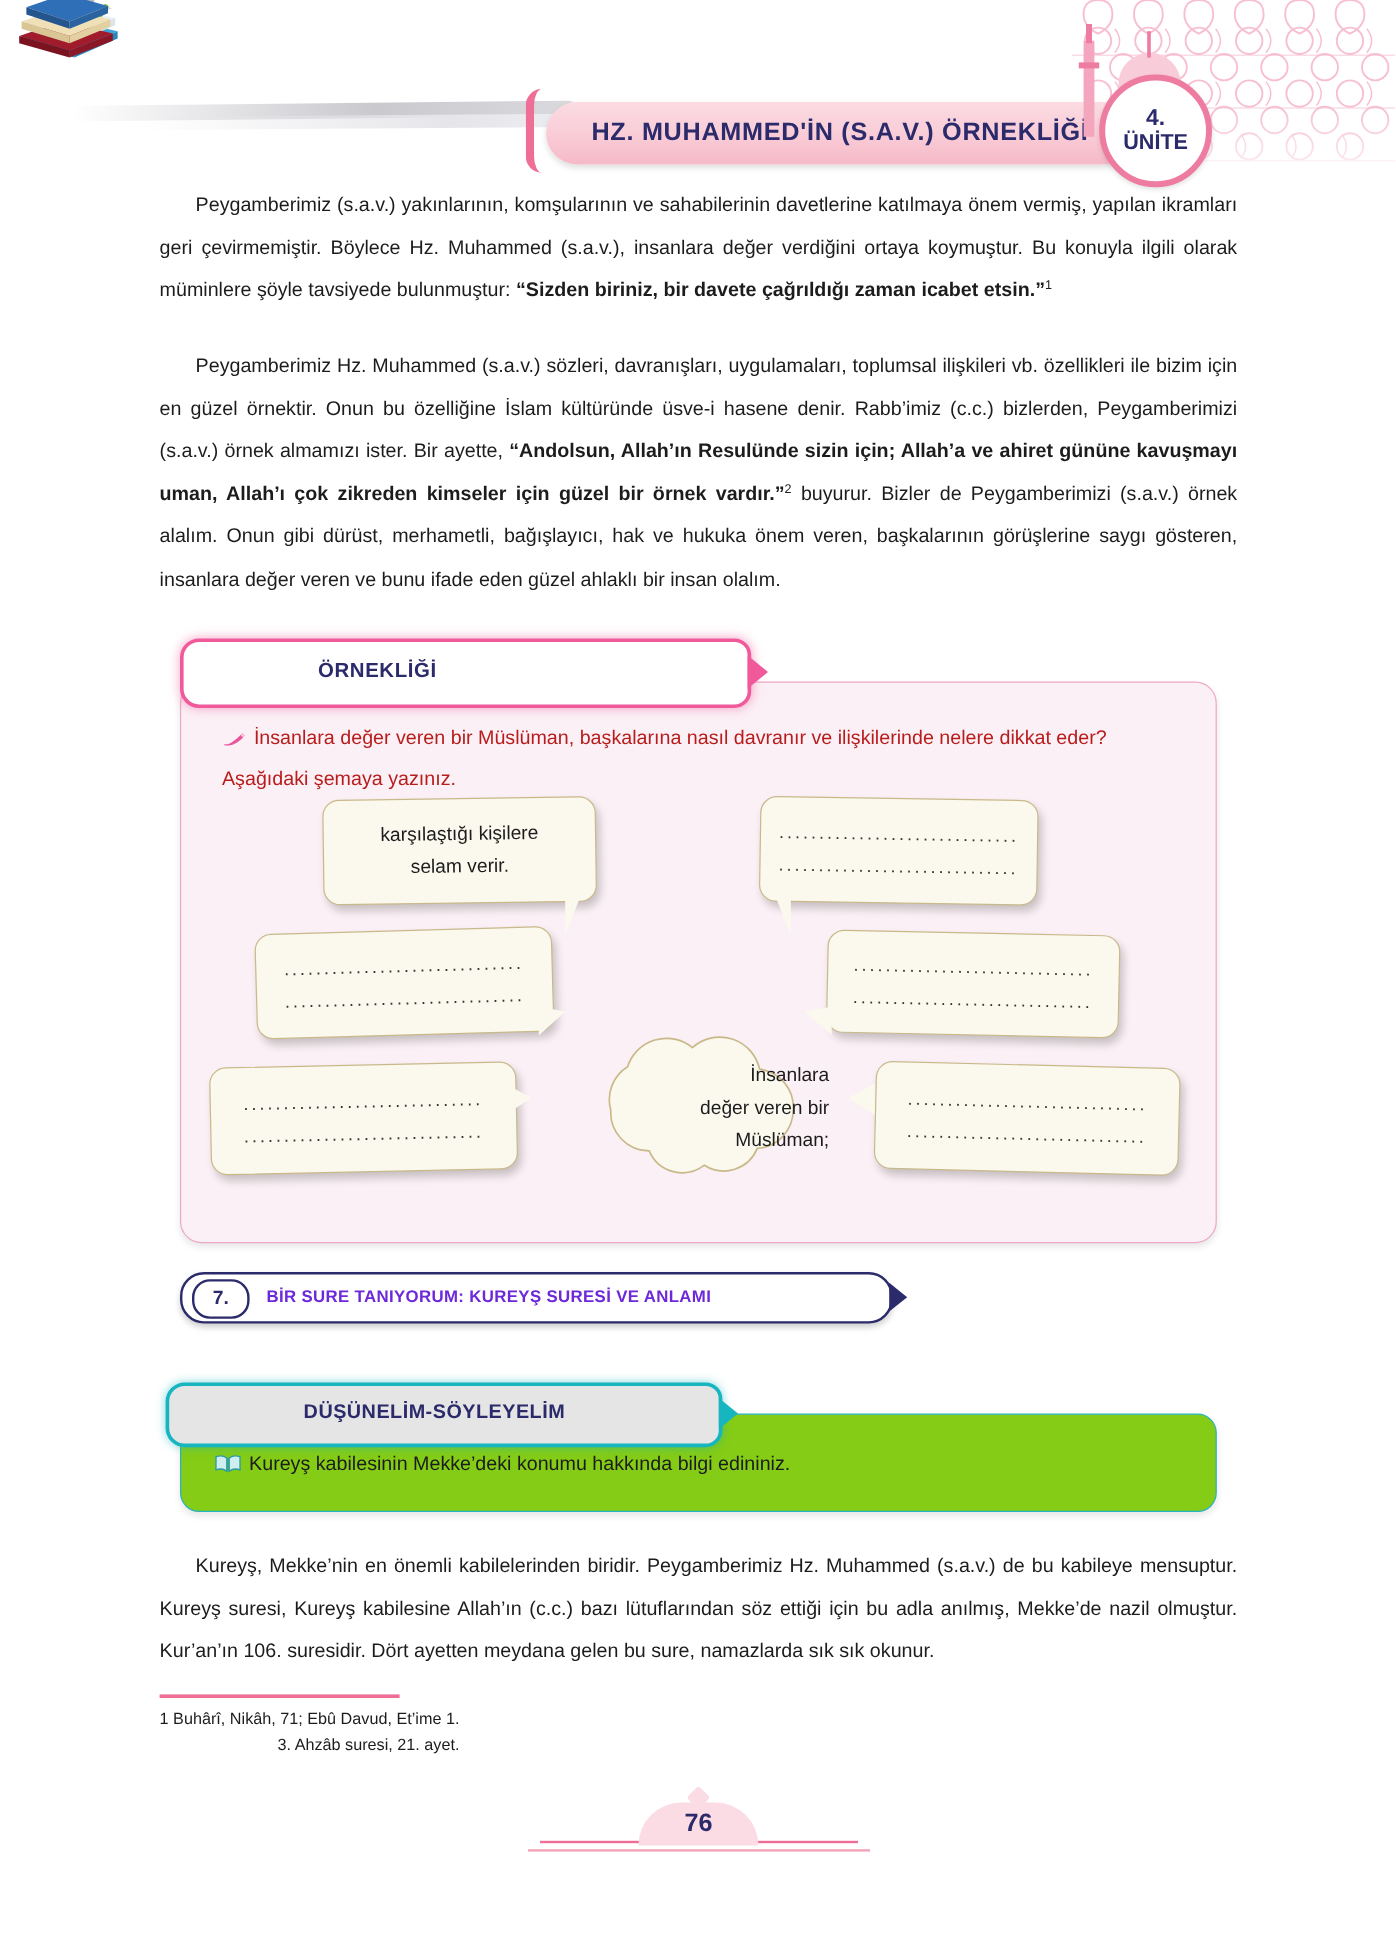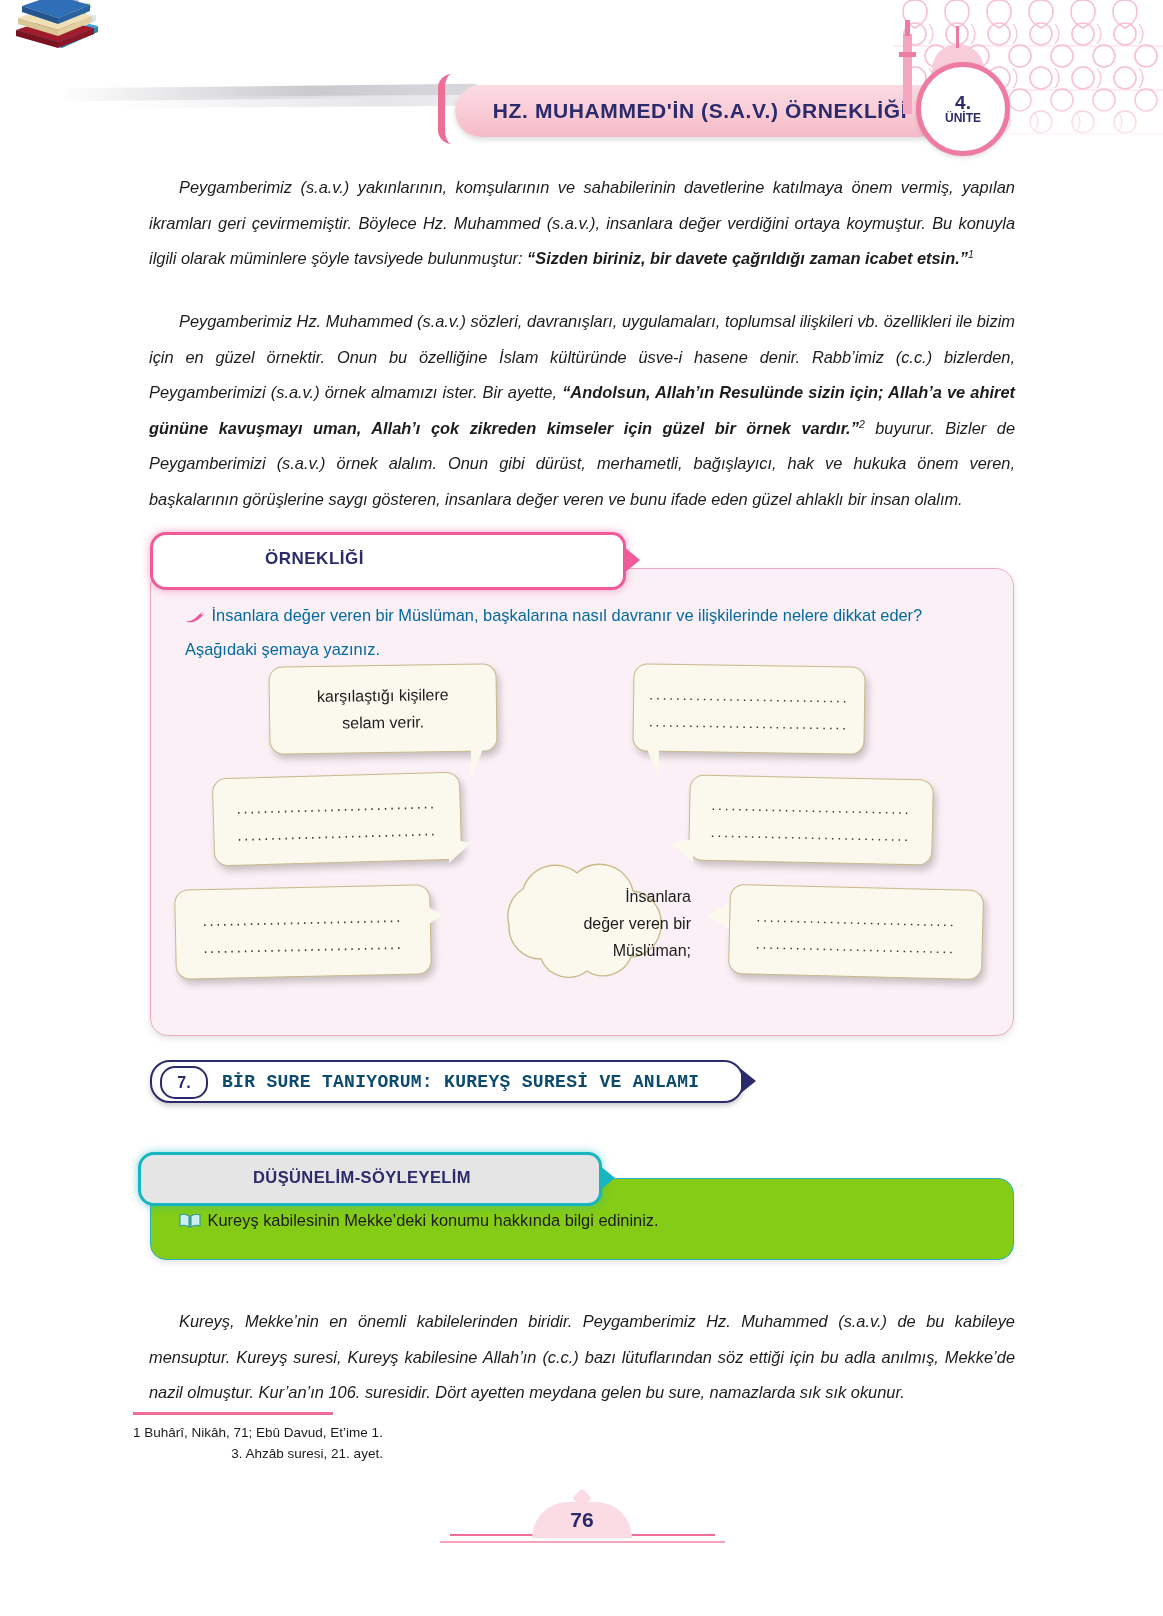--- a/index.html
+++ b/index.html
@@ -46,36 +46,36 @@
     border-left:7px solid #ef6e95;border-radius:14px 0 0 14px;}
 
   .unit-badge{
     position:absolute;left:916px;top:62px;width:84px;height:84px;
     border-radius:50%;background:#ffffff;border:5px solid #ee7ba0;
     display:flex;flex-direction:column;align-items:center;justify-content:center;
     box-shadow:0 2px 4px rgba(0,0,0,.12);
     z-index:6;
   }
   .unit-num{font-size:19px;font-weight:bold;color:#2b2a6b;line-height:1;}
-  .unit-lbl{font-size:12px;font-weight:bold;color:#2b2a6b;line-height:1.15;}
+  .unit-lbl{font-size:18px;font-weight:bold;color:#2b2a6b;line-height:1.15;}
   .dome{
     position:absolute;left:932px;top:44px;width:52px;height:34px;
     background:#f8cdd9;border-radius:26px 26px 0 0;z-index:4;
   }
   .spire{position:absolute;left:956px;top:26px;width:3px;height:22px;background:#ee7ba0;z-index:4;}
   .minaret{position:absolute;left:903px;top:34px;width:9px;height:80px;background:#f3a6bd;z-index:3;}
   .minaret-top{position:absolute;left:905px;top:20px;width:5px;height:16px;background:#ee7ba0;z-index:3;}
   .minaret-ring{position:absolute;left:899px;top:52px;width:17px;height:5px;background:#ee7ba0;z-index:3;}
 
   
   .para{
     position:absolute;left:133px;width:898px;
     font-size:16.4px;line-height:35.5px;text-align:justify;color:#1c1c1c;
   }
-  .para p{margin:16px;text-indent:30px;font-style:italic;}
+  .para p{margin:0;text-indent:30px;}
   .para b{font-weight:bold;}
   sup{font-size:10.5px;vertical-align:super;line-height:0;}
 
   
   .activity{
     position:absolute;left:150px;top:568px;width:862px;height:466px;
     background:#fbf0f5;border:1.5px solid #efa8c4;border-radius:18px;
     box-shadow:0 3px 6px rgba(0,0,0,.10);
   }
   .act-tab{
@@ -92,21 +92,21 @@
     border-bottom:14px solid transparent;border-left:17px solid #f05a9b;
   }
   .act-tab-label{
     position:absolute;left:112px;top:14px;font-size:17px;font-weight:bold;
     color:#2b2a6b;letter-spacing:.5px;
   }
   .act-icon{position:absolute;left:10px;top:-22px;width:96px;height:76px;z-index:5;}
 
   .act-body{
     position:absolute;left:34px;top:30px;width:800px;
-    font-size:16.4px;line-height:32px;color:#0369a1;
+    font-size:16.4px;line-height:32px;color:#b91c1c;
   }
   .pencil-ic{display:inline-block;width:22px;vertical-align:-2px;}
 
   
   .diagram{position:absolute;left:0;top:96px;width:862px;height:360px;}
   .bub{
     position:absolute;background:#fbf9ee;border:1.3px solid #c9b98a;
     border-radius:14px;box-shadow:3px 5px 7px rgba(0,0,0,.20);
     display:flex;flex-direction:column;align-items:center;justify-content:center;
     font-size:16px;line-height:27px;color:#1c1c1c;text-align:center;
@@ -134,22 +134,22 @@
     border-top:12px solid transparent;border-bottom:12px solid transparent;
     border-left:15px solid #2b2a6b;
   }
   .sec-num{
     position:absolute;left:8px;top:4px;width:44px;height:29px;
     border:2.5px solid #2b2a6b;border-radius:15px;background:#fff;
     display:flex;align-items:center;justify-content:center;
     font-size:16px;font-weight:bold;color:#2b2a6b;
   }
   .sec-title{
-    position:absolute;left:70px;top:10px;font-size:18px;font-weight:bold;
-    color:#0c4a6e;letter-spacing:.3px;font-family:Liberation Mono, monospace;
+    position:absolute;left:70px;top:10px;font-size:14px;font-weight:bold;
+    color:#6d28d9;letter-spacing:.3px;
   }
 
   
   .think{
     position:absolute;left:150px;top:1178px;width:862px;height:80px;
     background:#84cc16;border:1.5px solid #27b3bd;border-radius:16px;
     box-shadow:0 3px 6px rgba(0,0,0,.10);
   }
   .think-tab{
     position:absolute;left:138px;top:1152px;width:458px;height:48px;

